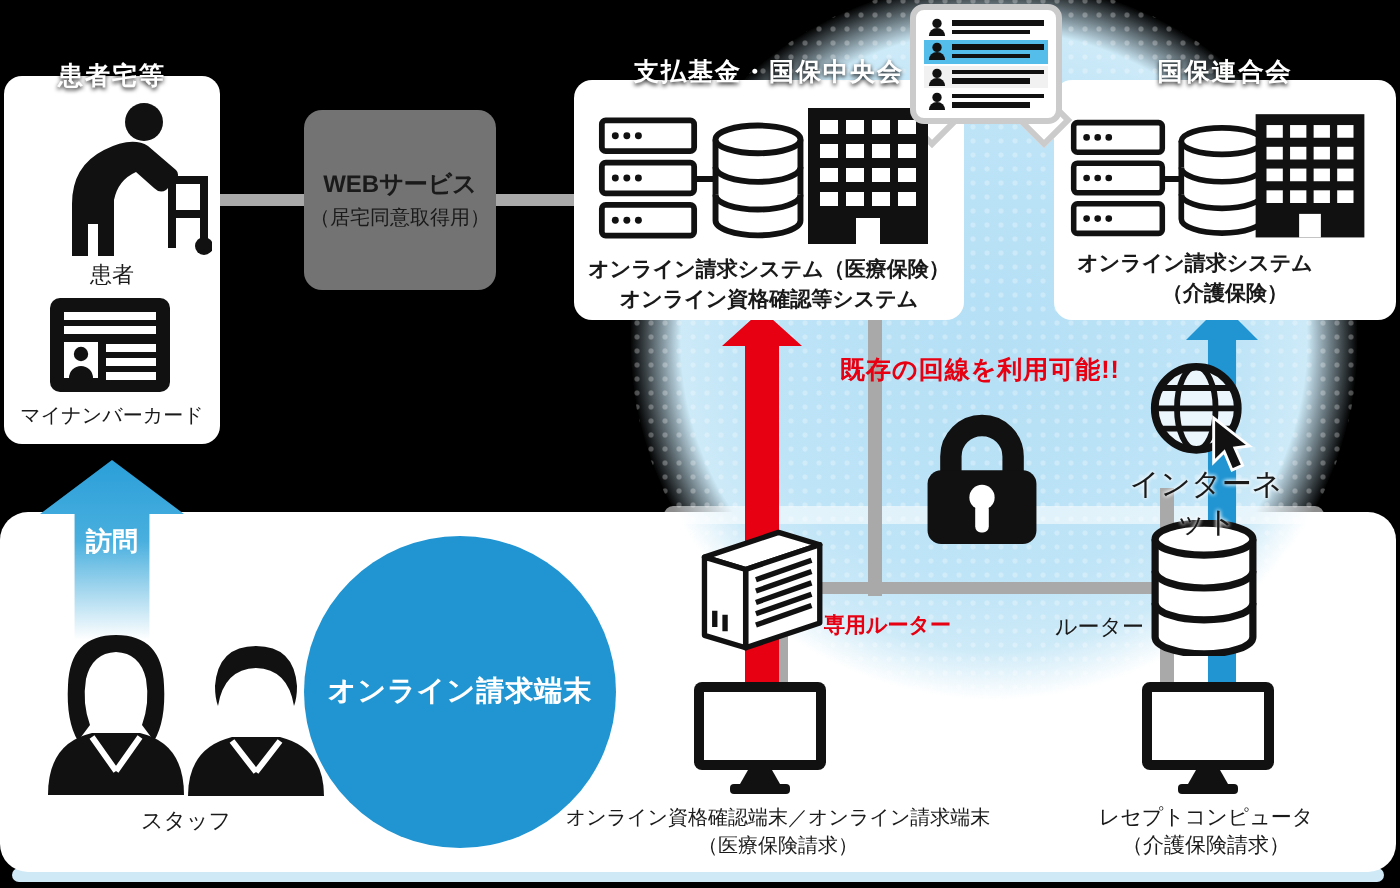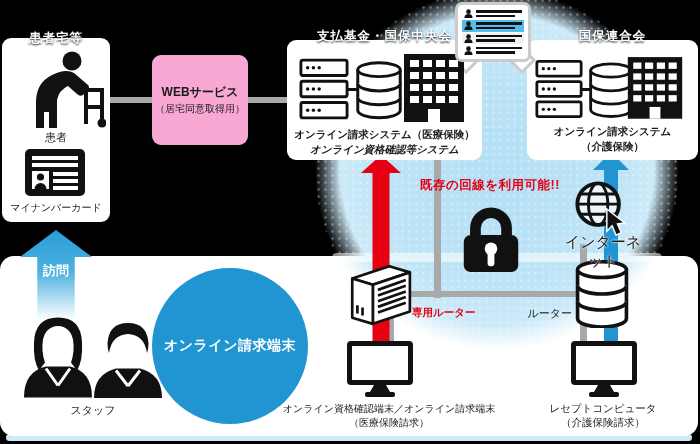--- a/index.html
+++ b/index.html
@@ -36,21 +36,21 @@
   
   .box-title{color:#fff;font-weight:bold;font-size:12.5px;text-align:center;
     text-shadow:0 1px 2px rgba(0,0,0,.9);letter-spacing:1px;}
   .label{font-size:11px;text-align:center;}
   .syslabel{font-size:10.5px;font-weight:600;text-align:center;letter-spacing:0;}
   .small-label{font-size:10px;text-align:center;}
   #banner{font-size:12.5px;font-weight:bold;color:#e60012;text-align:center;letter-spacing:.5px;}
   #dedicated-router-label{font-size:10.5px;font-weight:bold;color:#e60012;}
   #internet-label{font-size:15px;text-align:center;text-shadow:0 0 2px #fff,0 0 2px #fff;}
   
-  #web-box{left:152px;top:55px;width:96px;height:90px;background:#f9a8d4;border-radius:9px;
+  #web-box{left:152px;top:55px;width:96px;height:90px;background:#737373;border-radius:9px;
     display:flex;flex-direction:column;align-items:center;justify-content:center;}
   #web-box .t1{font-size:12px;font-weight:bold;}
   #web-box .t2{font-size:10px;margin-top:1px;}
   
   #station-circle{left:152px;top:268px;width:156px;height:156px;border-radius:50%;background:#2095d2;
     display:flex;align-items:center;justify-content:center;}
   #station-circle span{color:#fff;font-weight:bold;font-size:14px;letter-spacing:.5px;}
   
   #bubble{left:455px;top:2px;width:76px;height:60px;background:#fff;border:3px solid #cbcbcb;
     border-radius:7px;box-sizing:border-box;padding:3px 4px;display:flex;flex-direction:column;gap:1px;}
@@ -163,21 +163,21 @@
           <rect x="47" y="32" width="9" height="7"></rect>
         <rect x="8" y="44" width="9" height="7"></rect>
           <rect x="21" y="44" width="9" height="7"></rect>
           <rect x="34" y="44" width="9" height="7"></rect>
           <rect x="47" y="44" width="9" height="7"></rect>
         <rect x="26" y="57" width="12" height="13"></rect>
       </g>
     </svg>
   </div>
   <div class="abs z9 syslabel" style="left:287px;top:128px;width:195px;">オンライン請求システム（医療保険）</div>
-  <div class="abs z9 syslabel" style="left:287px;top:143px;width:195px;font-style:italic;">オンライン資格確認等システム</div>
+  <div class="abs z9 syslabel" style="left:287px;top:143px;width:195px;">オンライン資格確認等システム</div>
 
   <div class="abs z7 white-box" style="left:527px;top:40px;width:171px;height:120px;"></div>
   <div class="abs z10 box-title" style="left:527px;top:28px;width:171px;">国保連合会</div>
   <div class="abs z8" style="left:535px;top:58px;">
     <svg width="48" height="62" viewBox="0 0 52 64">
       <g fill="#fff" stroke="#111" stroke-width="3">
         <rect x="2" y="2" width="48" height="16" rx="2"></rect>
         <rect x="2" y="24" width="48" height="16" rx="2"></rect>
         <rect x="2" y="46" width="48" height="16" rx="2"></rect>
       </g>
@@ -221,21 +221,21 @@
           <rect x="34" y="32" width="9" height="7"></rect>
           <rect x="47" y="32" width="9" height="7"></rect>
         <rect x="8" y="44" width="9" height="7"></rect>
           <rect x="21" y="44" width="9" height="7"></rect>
           <rect x="34" y="44" width="9" height="7"></rect>
           <rect x="47" y="44" width="9" height="7"></rect>
         <rect x="26" y="57" width="12" height="13"></rect>
       </g>
     </svg>
   </div>
-  <div class="abs z9 syslabel" style="left:527px;top:125px;width:171px;">オンライン請求システム</div>
+  <div class="abs z9 syslabel" style="left:512px;top:125px;width:171px;">オンライン請求システム</div>
   <div class="abs z9 syslabel" style="left:527px;top:140px;width:171px;">（介護保険）</div>
 
   <div class="abs z7 tail" style="left:456px;top:50px;"></div>
   <div class="abs z7 tail" style="left:512px;top:50px;"></div>
   <div class="abs z8" id="bubble">
     <div class="bubble-row w">
       <svg width="9" height="9" viewBox="0 0 10 10">
           <circle cx="5" cy="3" r="2.6" fill="#111"></circle>
           <path d="M0.5,10 a4.5,4.5 0 0 1 9,0 z" fill="#111"></path>
         </svg>

